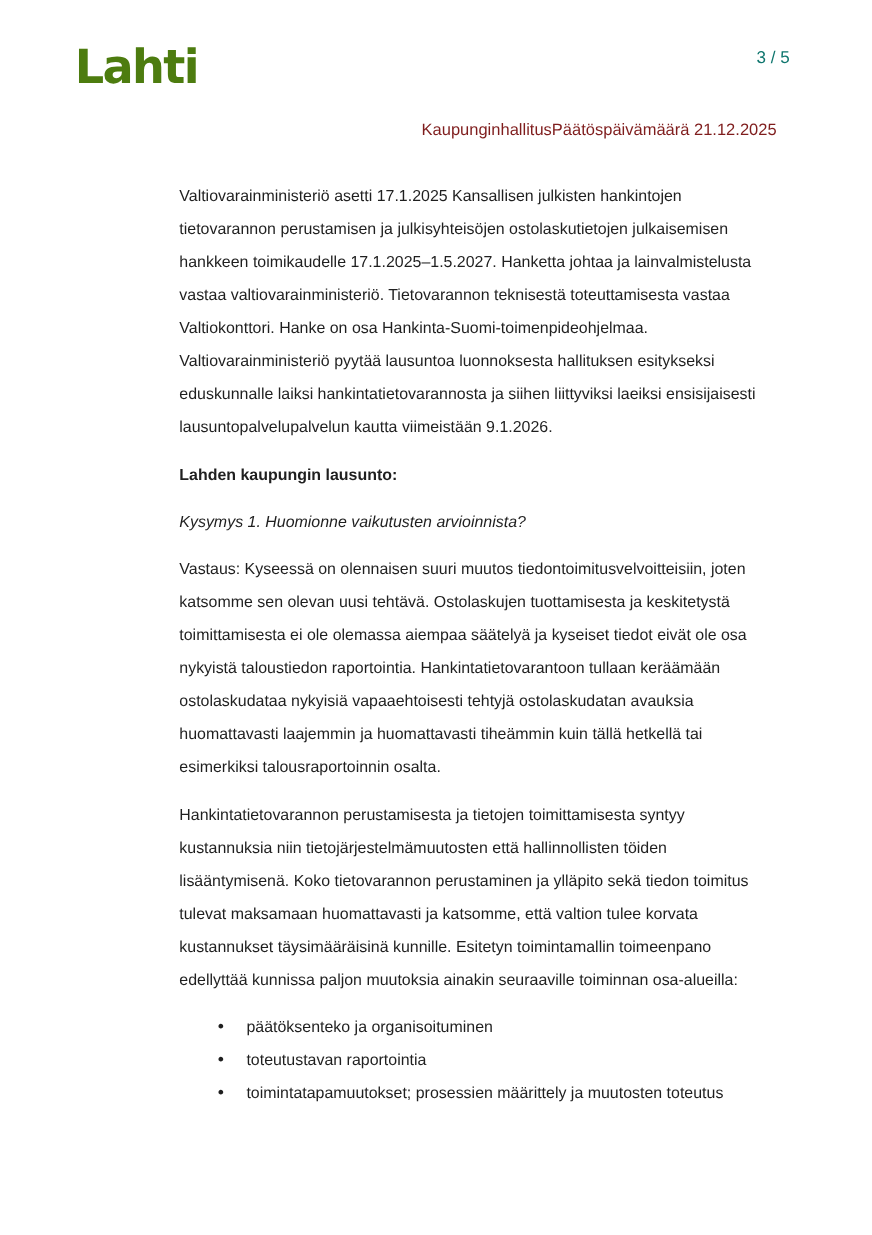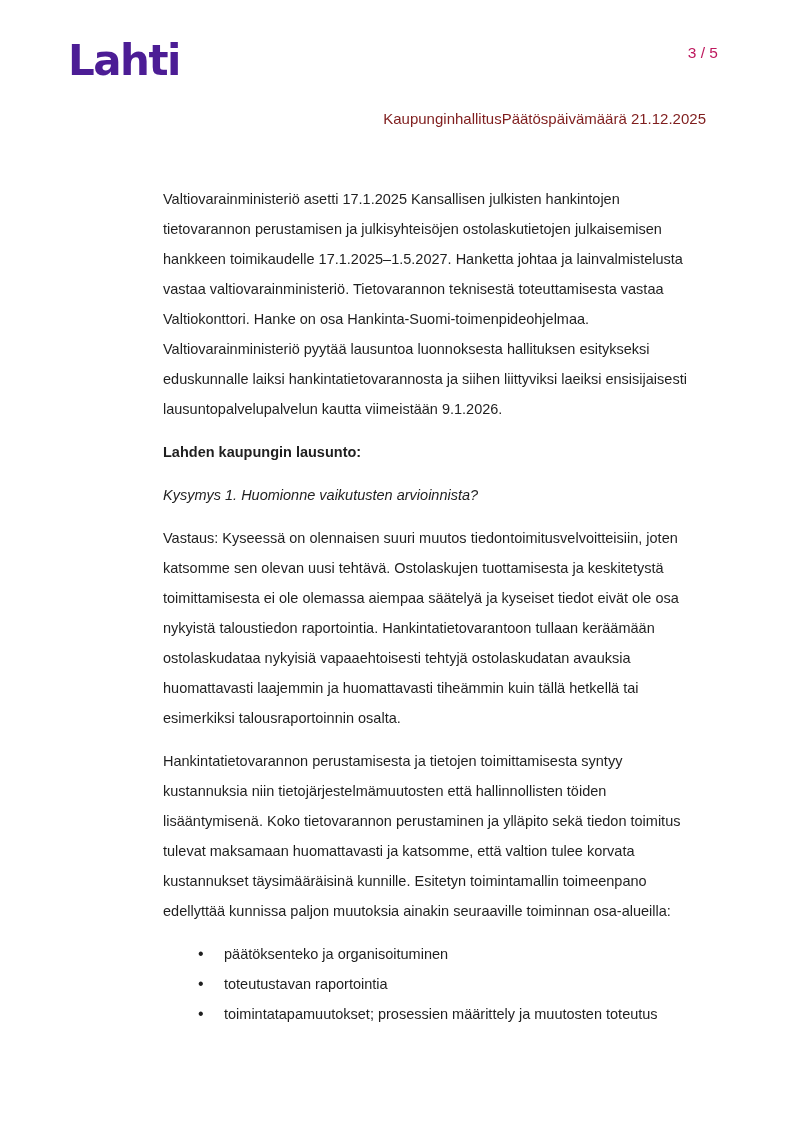--- a/index.html
+++ b/index.html
@@ -24,44 +24,44 @@
     left: 68px;
     right: 75px;
   }
   .logo {
     display: inline-block;
     font-family: "DejaVu Sans", sans-serif;
     font-weight: 800;
     font-size: 42px;
     line-height: 1;
     letter-spacing: -1.5px;
-    color: #4c1d95;
+    color: #4d7c0f;
     transform: scaleY(1.02);
   }
   .page-number {
     position: absolute;
     top: 4px;
     right: 0;
     font-size: 15.5px;
-    color: #be185d;
+    color: #0f766e;
   }
   .meta-row {
     position: absolute;
     top: 110px;
     left: 75px;
     right: 87px;
     display: flex;
     justify-content: flex-end;
     font-size: 15px;
     color: #7f1d1d;
   }
   
   .content {
     position: absolute;
-    top: 184px;
+    top: 164px;
     left: 163px;
     width: 545px;
     font-size: 14.5px;
     line-height: 30px;
     color: #1f1f1f;
   }
   .content p {
     margin: 0 0 13px 0;
   }
   .section-heading {

